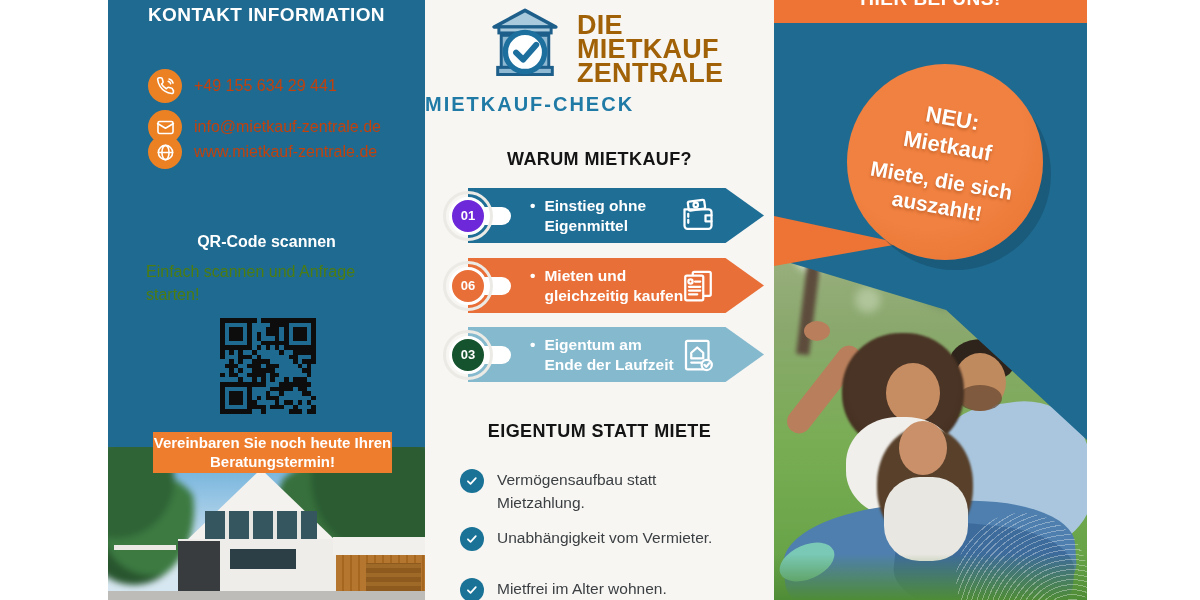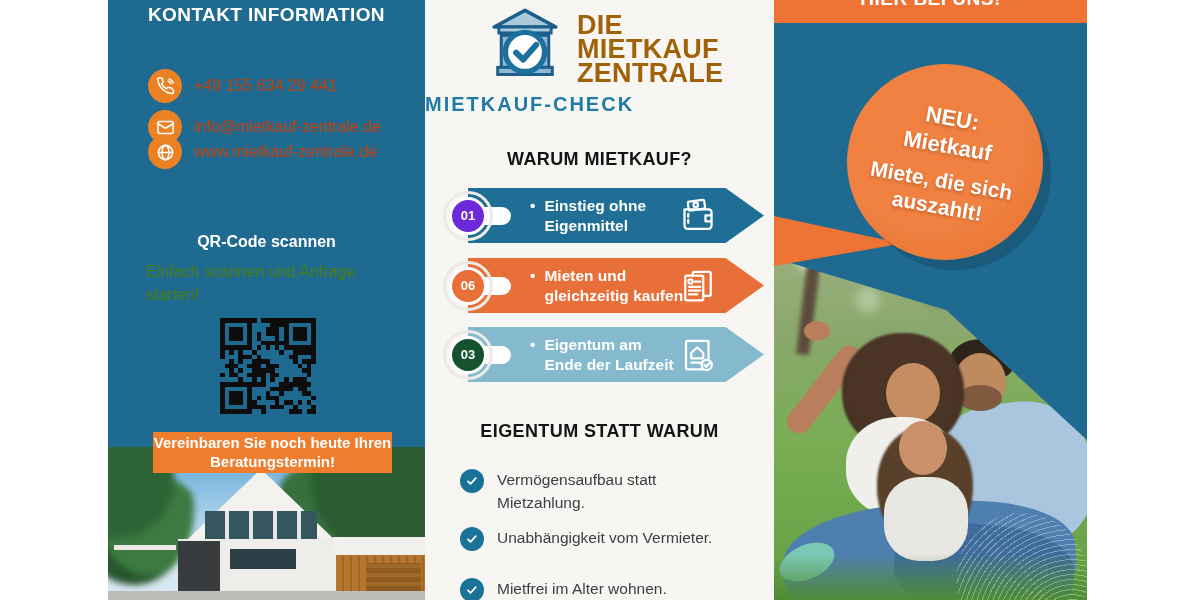--- a/index.html
+++ b/index.html
@@ -442,21 +442,21 @@
           <path d="M16.3 18.6l1.2 1.2 2-2.3"></path>
         </svg>
       </div>
       <div class="step-badge">
         <span class="badge-pill"></span>
         <span class="badge-ring"></span>
         <span class="badge-circle">03</span>
       </div>
     </div>
 
-    <div class="mid-h2">EIGENTUM STATT WARUM</div>
+    <div class="mid-h2">EIGENTUM STATT MIETE</div>
 
     <div class="check-item" style="top:468px;">
       <span class="check-badge">
         <svg viewBox="0 0 24 24">
             <path d="M5 12.5l4.5 4.5 9-10"></path>
           </svg>
       </span>
       <span class="check-text"><span>Vermögensaufbau statt</span><br>
       <span>Mietzahlung.</span></span>
     </div>

